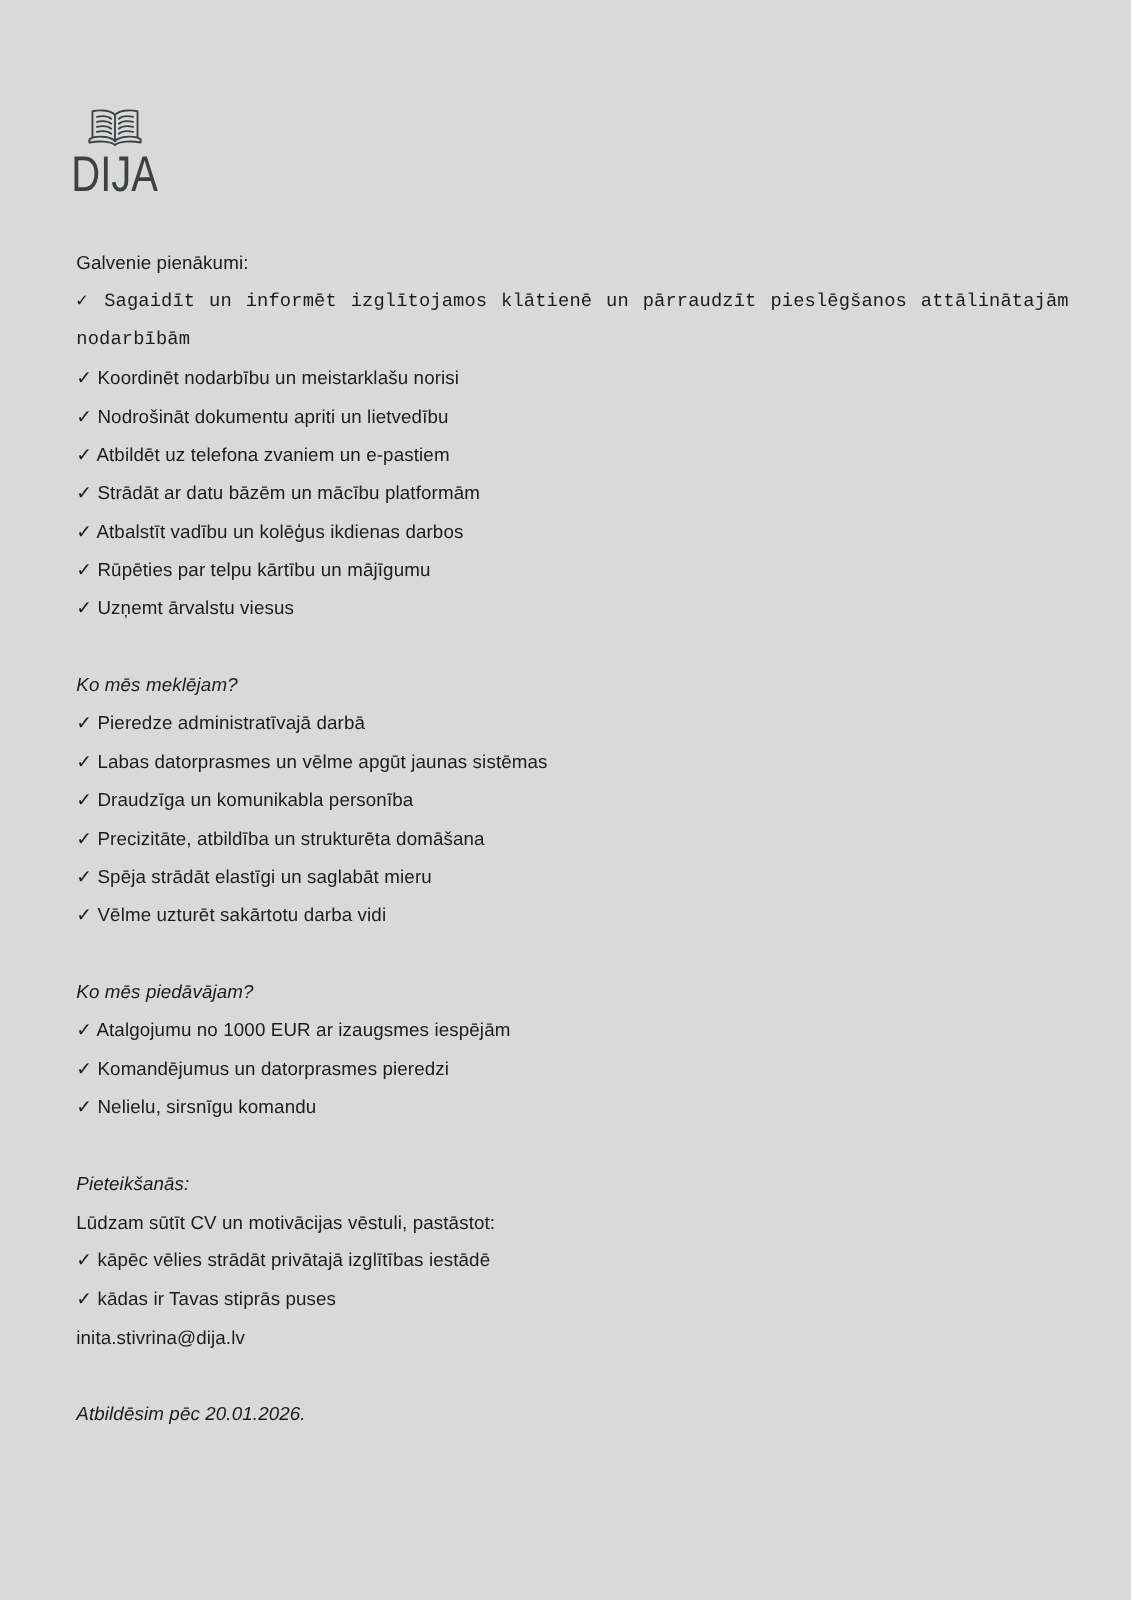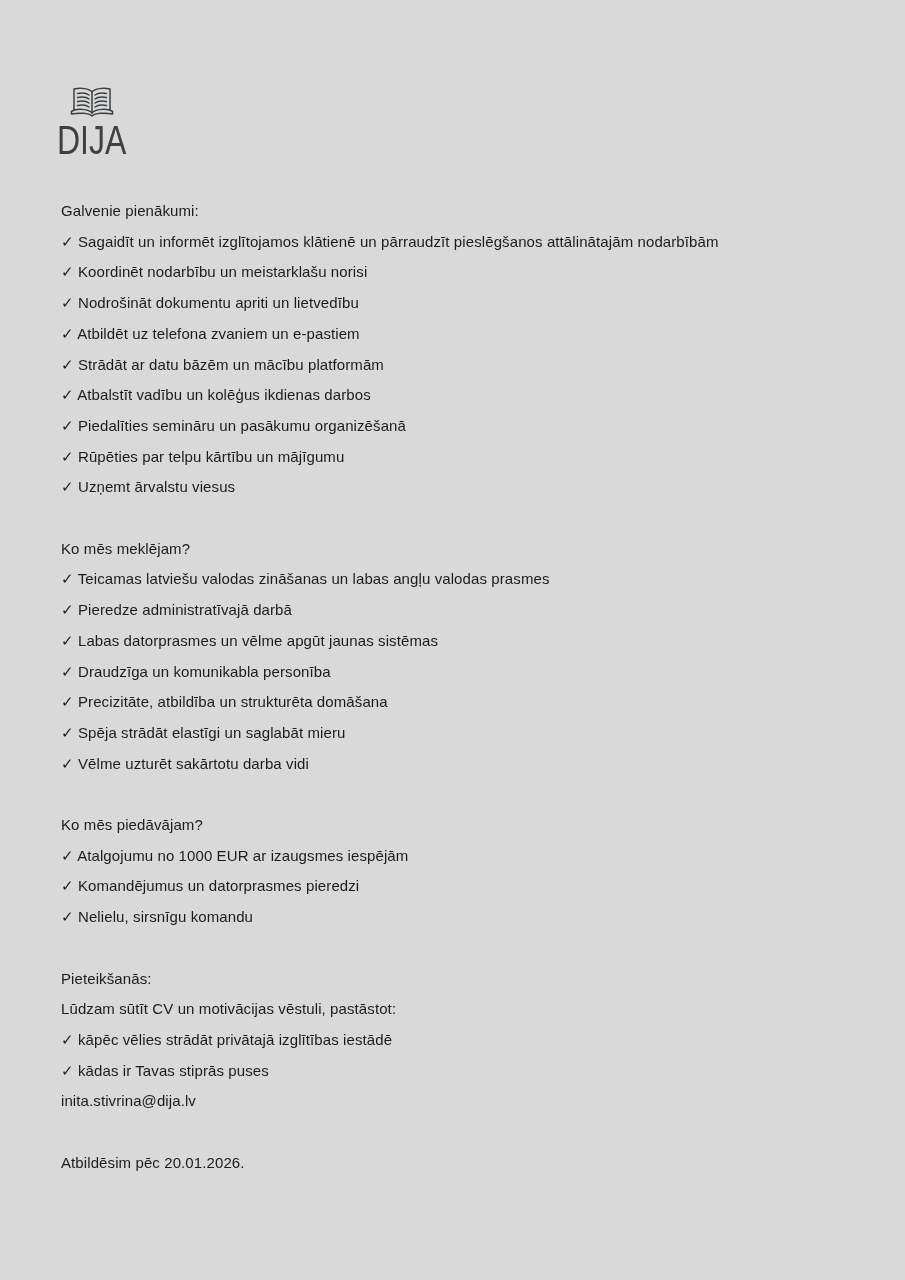--- a/index.html
+++ b/index.html
@@ -27,22 +27,22 @@
   }
 
   
   .content { position:absolute; left:61px; right:12px; top:196px; }
   .line, .h {
     font-size:15px;
     line-height:30.7px;
     letter-spacing:0.1px;
     white-space:normal;
   }
-  .h.gap, .line.gap { margin-top:30.7px; }
-  .justify { text-align:justify; }
+  .h.gap, .line.gap { margin-top:30.7px;font-style:italic; }
+  .justify { text-align:justify;font-family:Liberation Mono, monospace; }
   .ck { display:inline; }
 </style>
 </head>
 <body>
 
 <div class="page">
 
   <div class="logo">
     <svg class="logo-icon" width="46" height="32" viewBox="0 0 46 32">
       <g stroke="#3d4144" stroke-width="1.5" fill="none" stroke-linecap="round" stroke-linejoin="round">
@@ -84,36 +84,28 @@
     <p class="line">
       <span class="ck">✓</span>
       <span>Strādāt ar datu bāzēm un mācību platformām</span>
     </p>
     <p class="line">
       <span class="ck">✓</span>
       <span>Atbalstīt vadību un kolēģus ikdienas darbos</span>
     </p>
     <p class="line">
       <span class="ck">✓</span>
-      <span>Piedalīties semināru un pasākumu organizēšanā</span>
-    </p>
-    <p class="line">
-      <span class="ck">✓</span>
       <span>Rūpēties par telpu kārtību un mājīgumu</span>
     </p>
     <p class="line">
       <span class="ck">✓</span>
       <span>Uzņemt ārvalstu viesus</span>
     </p>
 
     <p class="h gap">Ko mēs meklējam?</p>
-    <p class="line">
-      <span class="ck">✓</span>
-      <span>Teicamas latviešu valodas zināšanas un labas angļu valodas prasmes</span>
-    </p>
     <p class="line">
       <span class="ck">✓</span>
       <span>Pieredze administratīvajā darbā</span>
     </p>
     <p class="line">
       <span class="ck">✓</span>
       <span>Labas datorprasmes un vēlme apgūt jaunas sistēmas</span>
     </p>
     <p class="line">
       <span class="ck">✓</span>

